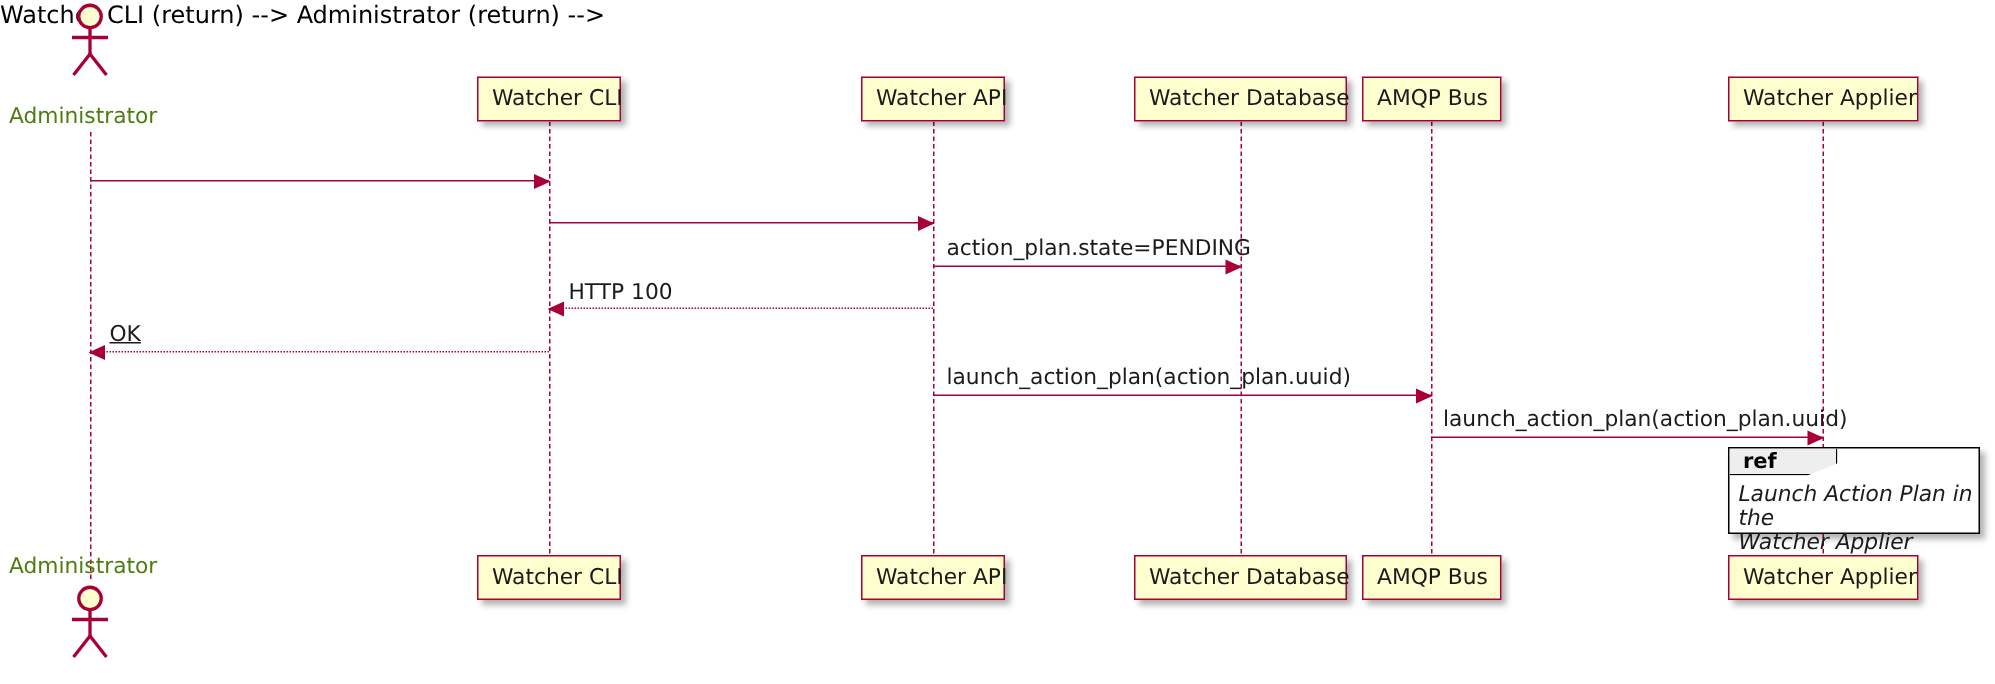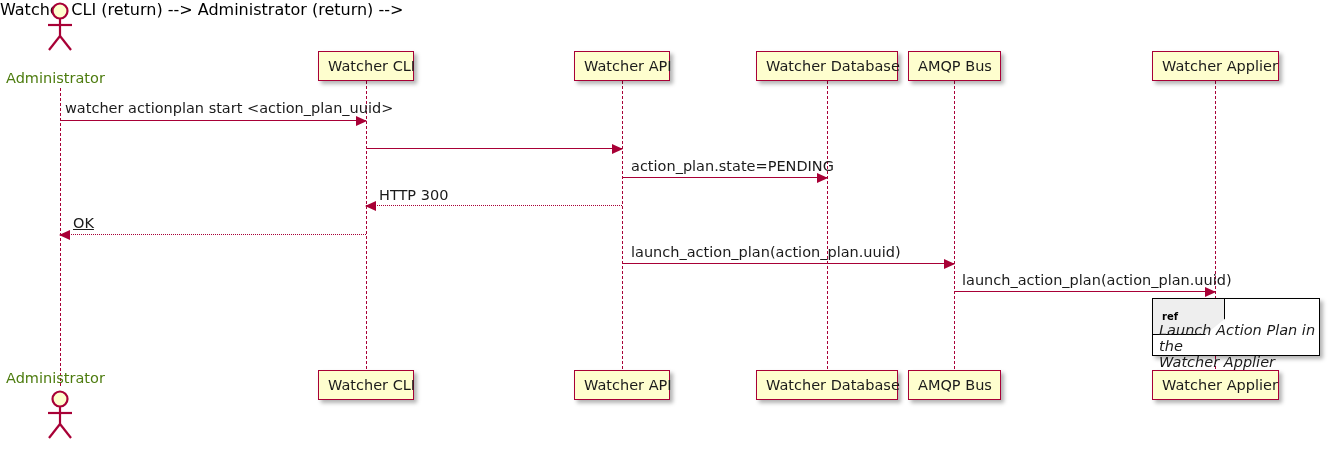--- a/index.html
+++ b/index.html
@@ -80,26 +80,26 @@
     position:absolute;
     box-sizing:border-box;
     background:#FFFFFF;
     border:1.5px solid #000000;
     box-shadow:3px 3px 4px rgba(0,0,0,0.30);
   }
   .ref-tab{
     position:absolute;
     left:0;top:0;
     box-sizing:border-box;
-    height:36px;
+    height:18px;
     background:#EEEEEE;
     border-right:1.5px solid #000000;
     border-bottom:1.5px solid #000000;
     font-weight:bold;
-    font-size:10px;
+    font-size:14px;
     color:#000;
     display:flex;
     align-items:center;
     padding-left:9px;
     padding-right:16px;
     line-height:1;
     clip-path:polygon(0 0,100% 0,100% 55%,72% 100%,0 100%);
   }
   .ref-body{
     position:absolute;
@@ -184,38 +184,37 @@
   <div class="pbox" style="left:1152px;top:370px;width:127px;">
     <span>Watcher Applier</span>
   </div>
 
   
 
   
   <div class="arrow solid" style="left:60px;top:120px;width:306px;">
     <span class="head right"></span>
   </div>
-  <div class="msg-label" style="left:65px;top:101px;">watcher actionplan start &lt;action_plan_uuid&gt;</div>
 
   
   <div class="arrow solid" style="left:366px;top:148px;width:256px;">
     <span class="head right"></span>
   </div>
 
   
   <div class="arrow solid" style="left:622px;top:177px;width:205px;">
     <span class="head right"></span>
   </div>
   <div class="msg-label" style="left:631px;top:159px;text-align:center;">action_plan.state=PENDING</div>
 
    Watcher CLI (return) --&gt;
   <div class="arrow dotted" style="left:366px;top:205px;width:256px;">
     <span class="head left"></span>
   </div>
-  <div class="msg-label" style="left:379px;top:188px;">HTTP 300</div>
+  <div class="msg-label" style="left:379px;top:188px;">HTTP 100</div>
 
    Administrator (return) --&gt;
   <div class="arrow dotted" style="left:60px;top:234px;width:306px;">
     <span class="head left"></span>
   </div>
   <div class="msg-label" style="left:73px;top:216px;text-decoration:underline;">OK</div>
 
   
   <div class="arrow solid" style="left:622px;top:263px;width:332px;">
     <span class="head right"></span>

